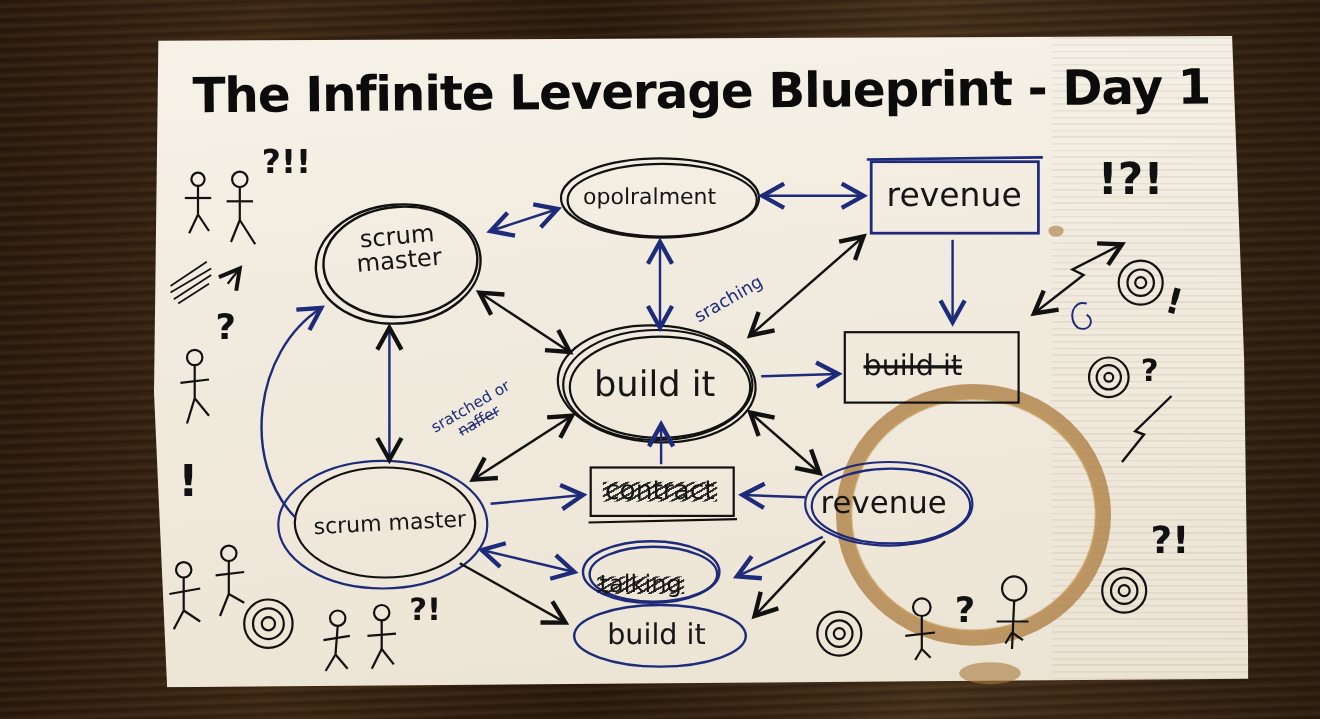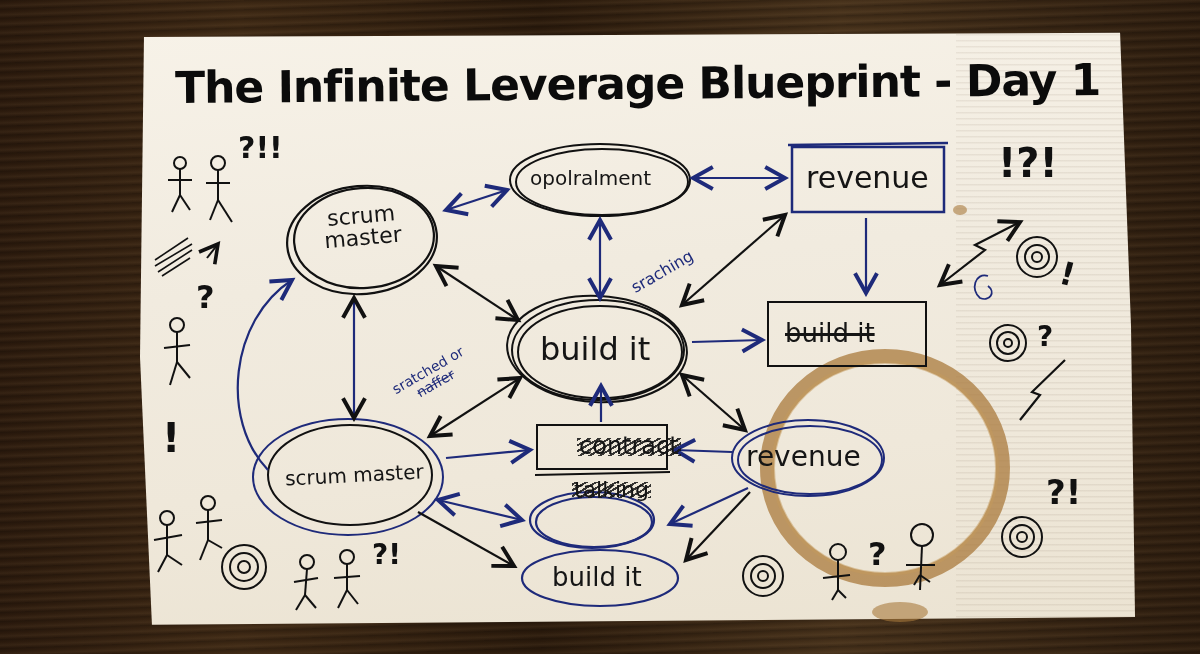--- a/index.html
+++ b/index.html
@@ -12,21 +12,21 @@
     background:linear-gradient(175deg,#f7f2e8 0%,#f1ebdf 40%,#efe8da 70%,#ebe3d2 100%);
     clip-path:polygon(0.4% 1.5%,98.5% 0.8%,99.6% 50%,100% 98.5%,1.2% 99.8%,0% 55%);
     box-shadow:0 4px 14px rgba(0,0,0,0.6);}
   .napkin::after{content:"";position:absolute;right:0;top:0;width:18%;height:100%;
     background:repeating-linear-gradient(180deg,rgba(120,100,80,0.10) 0px,rgba(120,100,80,0.10) 1px,transparent 2px,transparent 6px);}
   svg.ink{position:absolute;left:0;top:0;width:1200px;height:654px;}
   .title{position:absolute;left:175px;top:58px;font-family:"DejaVu Sans",sans-serif;font-size:44px;font-weight:bold;color:#0b0b0b;letter-spacing:-1px;transform:rotate(-0.5deg);white-space:nowrap;}
   .lbl{position:absolute;font-family:"DejaVu Sans",sans-serif;color:#151515;white-space:nowrap;transform-origin:center;}
   .blue{color:#1e2a7a;}
   .strike{text-decoration:line-through;text-decoration-thickness:3px;}
-  .scribble{position:relative;display:inline-block;margin-left:29px;}
+  .scribble{position:relative;display:inline-block;}
   .scribble::after{content:"";position:absolute;left:-2px;right:-2px;top:20%;bottom:15%;
     background:repeating-linear-gradient(-30deg,#151515 0 2px,transparent 2px 5px);opacity:.85;}
   .sym{position:absolute;font-family:"DejaVu Sans",sans-serif;color:#111;font-weight:bold;}
 </style>
 </head>
 <body>
 
 <div class="napkin"></div>
 
 <svg class="ink" viewBox="0 0 1200 654">
@@ -221,21 +221,21 @@
 </div>
 <div class="lbl" style="left:530px;top:166px;font-size:20px;">opolralment</div>
 <div class="lbl blue" style="left:806px;top:160px;font-size:30px;color:#151515;">revenue</div>
 <div class="lbl" style="left:540px;top:330px;font-size:32px;">build it</div>
 <div class="lbl strike" style="left:785px;top:318px;font-size:26px;">build it</div>
 <div class="lbl" style="left:550px;top:432px;font-size:24px;">
   <span class="scribble">contract</span>
 </div>
 <div class="lbl" style="left:746px;top:440px;font-size:28px;">revenue</div>
 <div class="lbl" style="left:285px;top:463px;font-size:20px;transform:rotate(-3deg);">scrum master</div>
-<div class="lbl" style="left:545px;top:477px;font-size:22px;">
+<div class="lbl" style="left:545px;top:519px;font-size:22px;">
   <span class="scribble">talking</span>
 </div>
 <div class="lbl" style="left:552px;top:562px;font-size:26px;">build it</div>
 
 <div class="lbl blue" style="left:628px;top:262px;font-size:16px;transform:rotate(-30deg);">sraching</div>
 <div class="lbl blue" style="left:392px;top:362px;font-size:14px;line-height:15px;transform:rotate(-30deg);text-align:center;">
   <div>sratched or</div>
   <div class="strike" style="text-decoration-thickness:1px;">naffer</div>
 </div>
 

